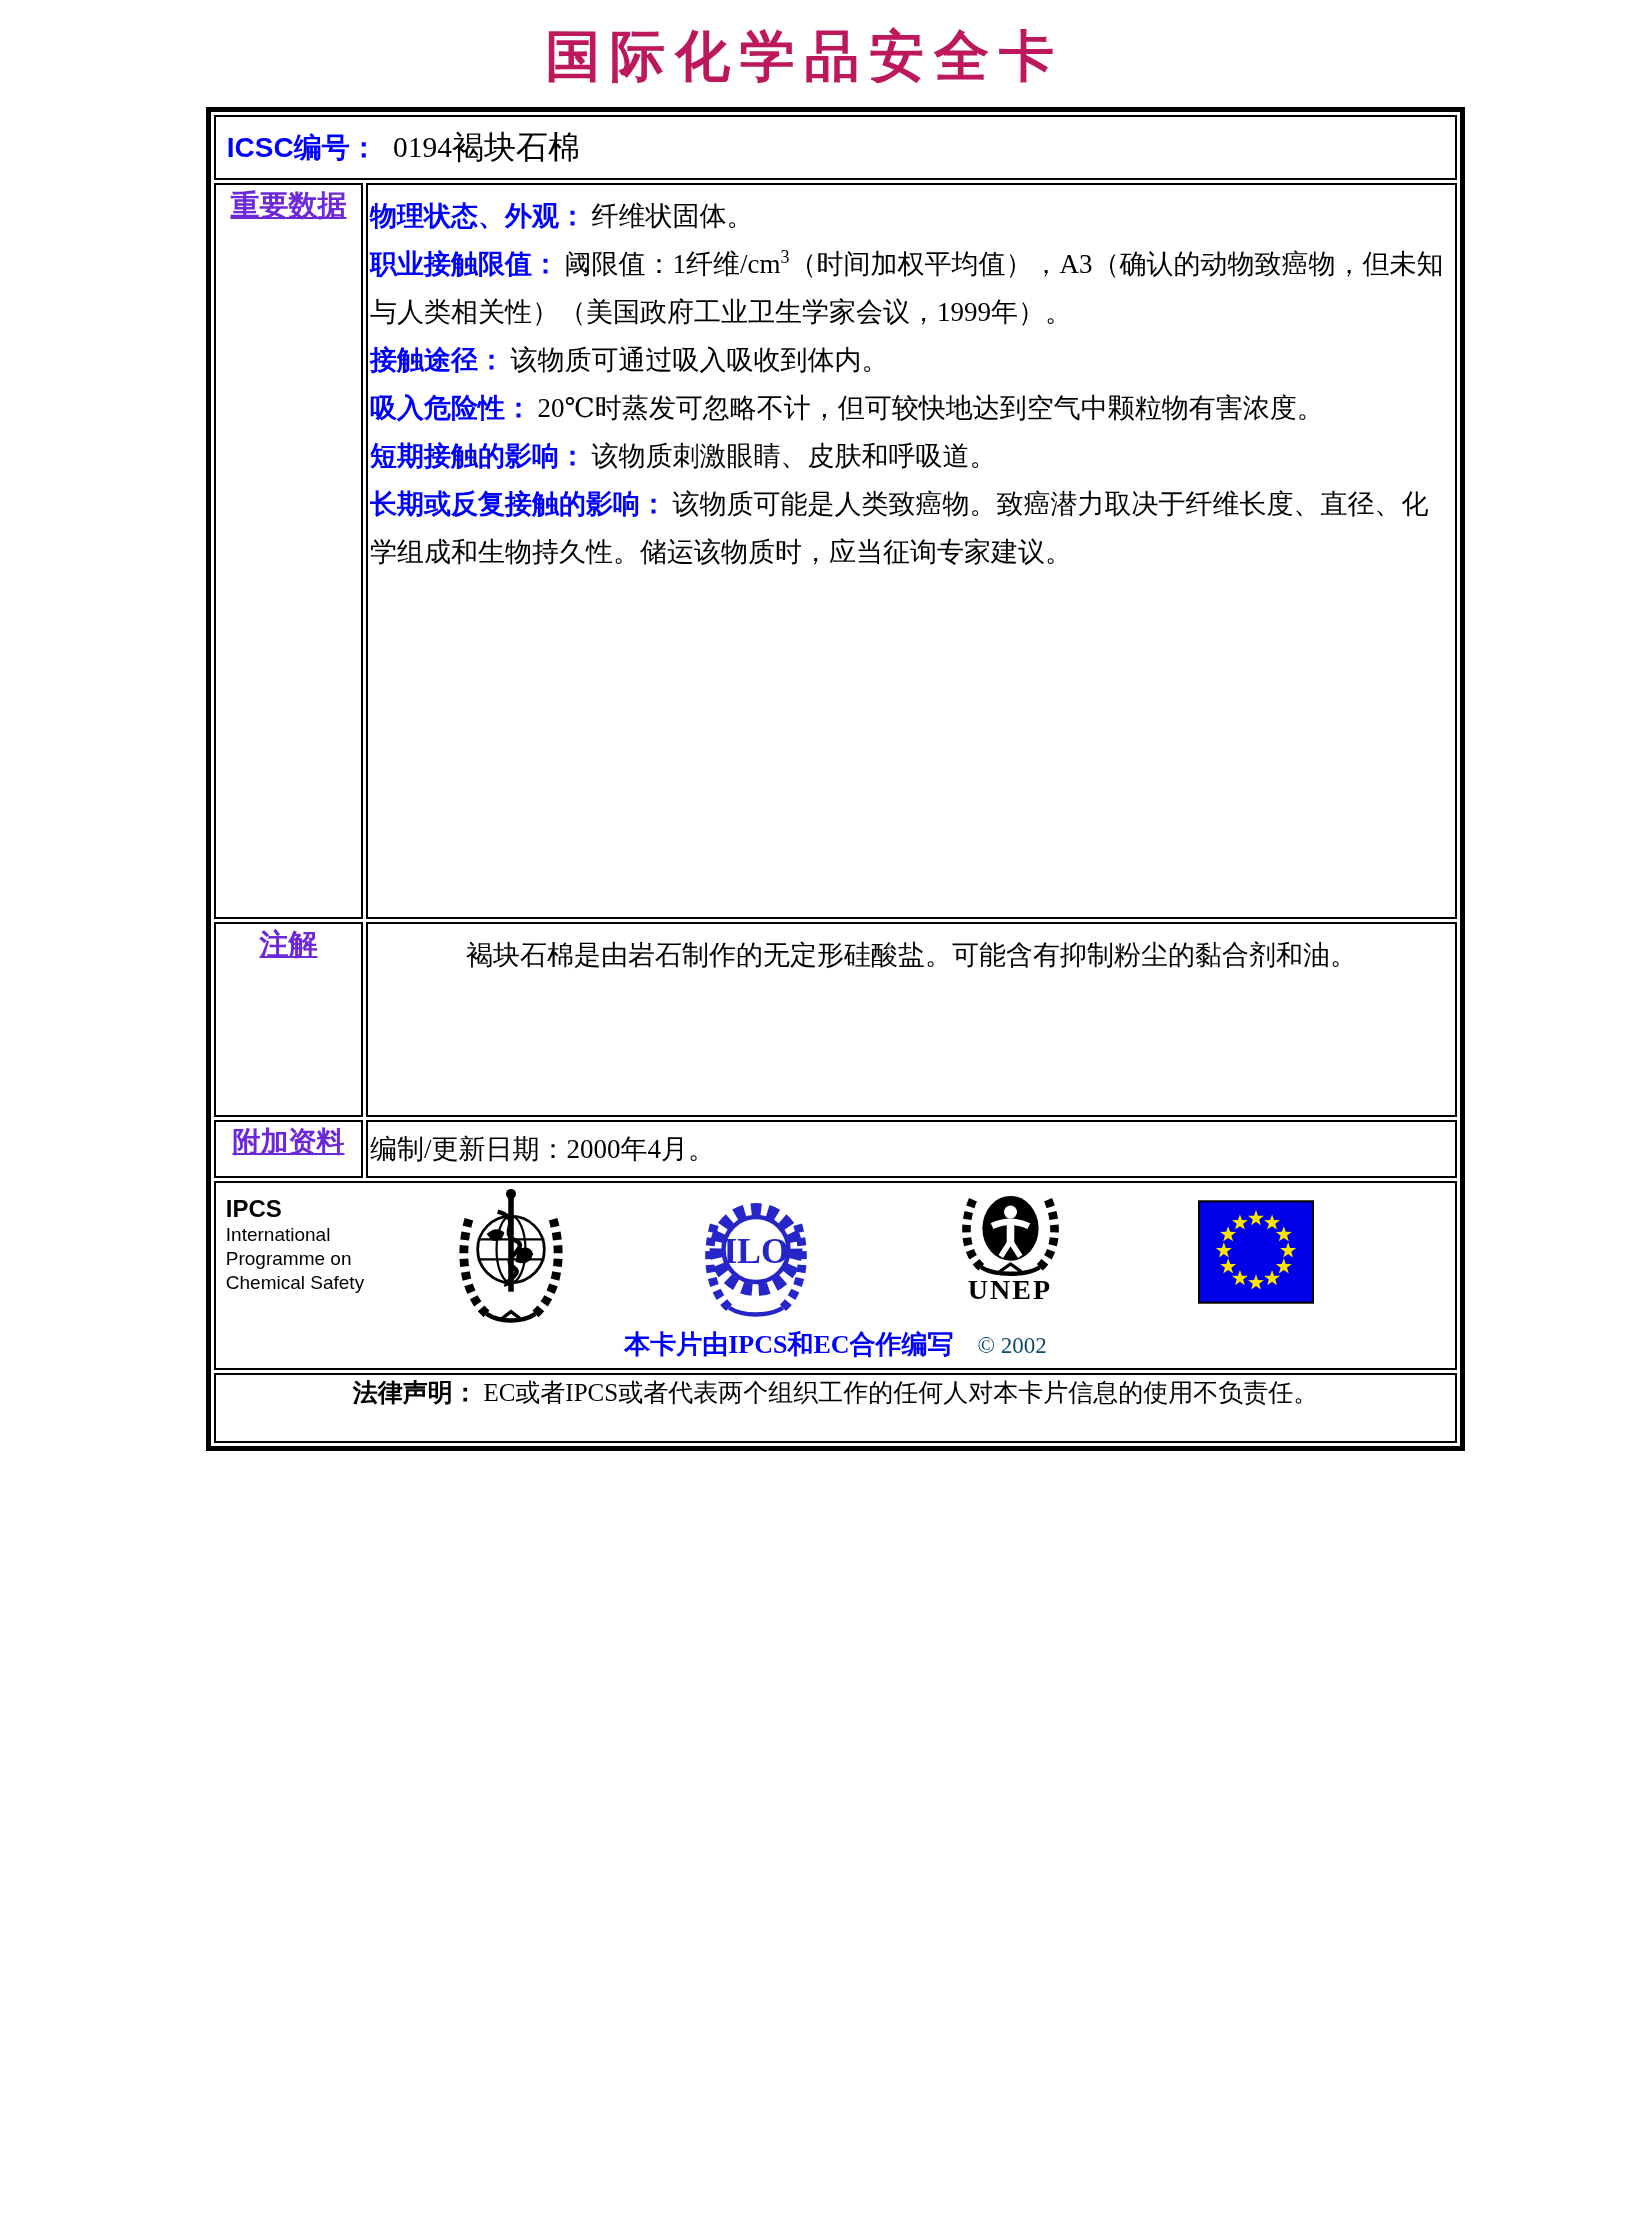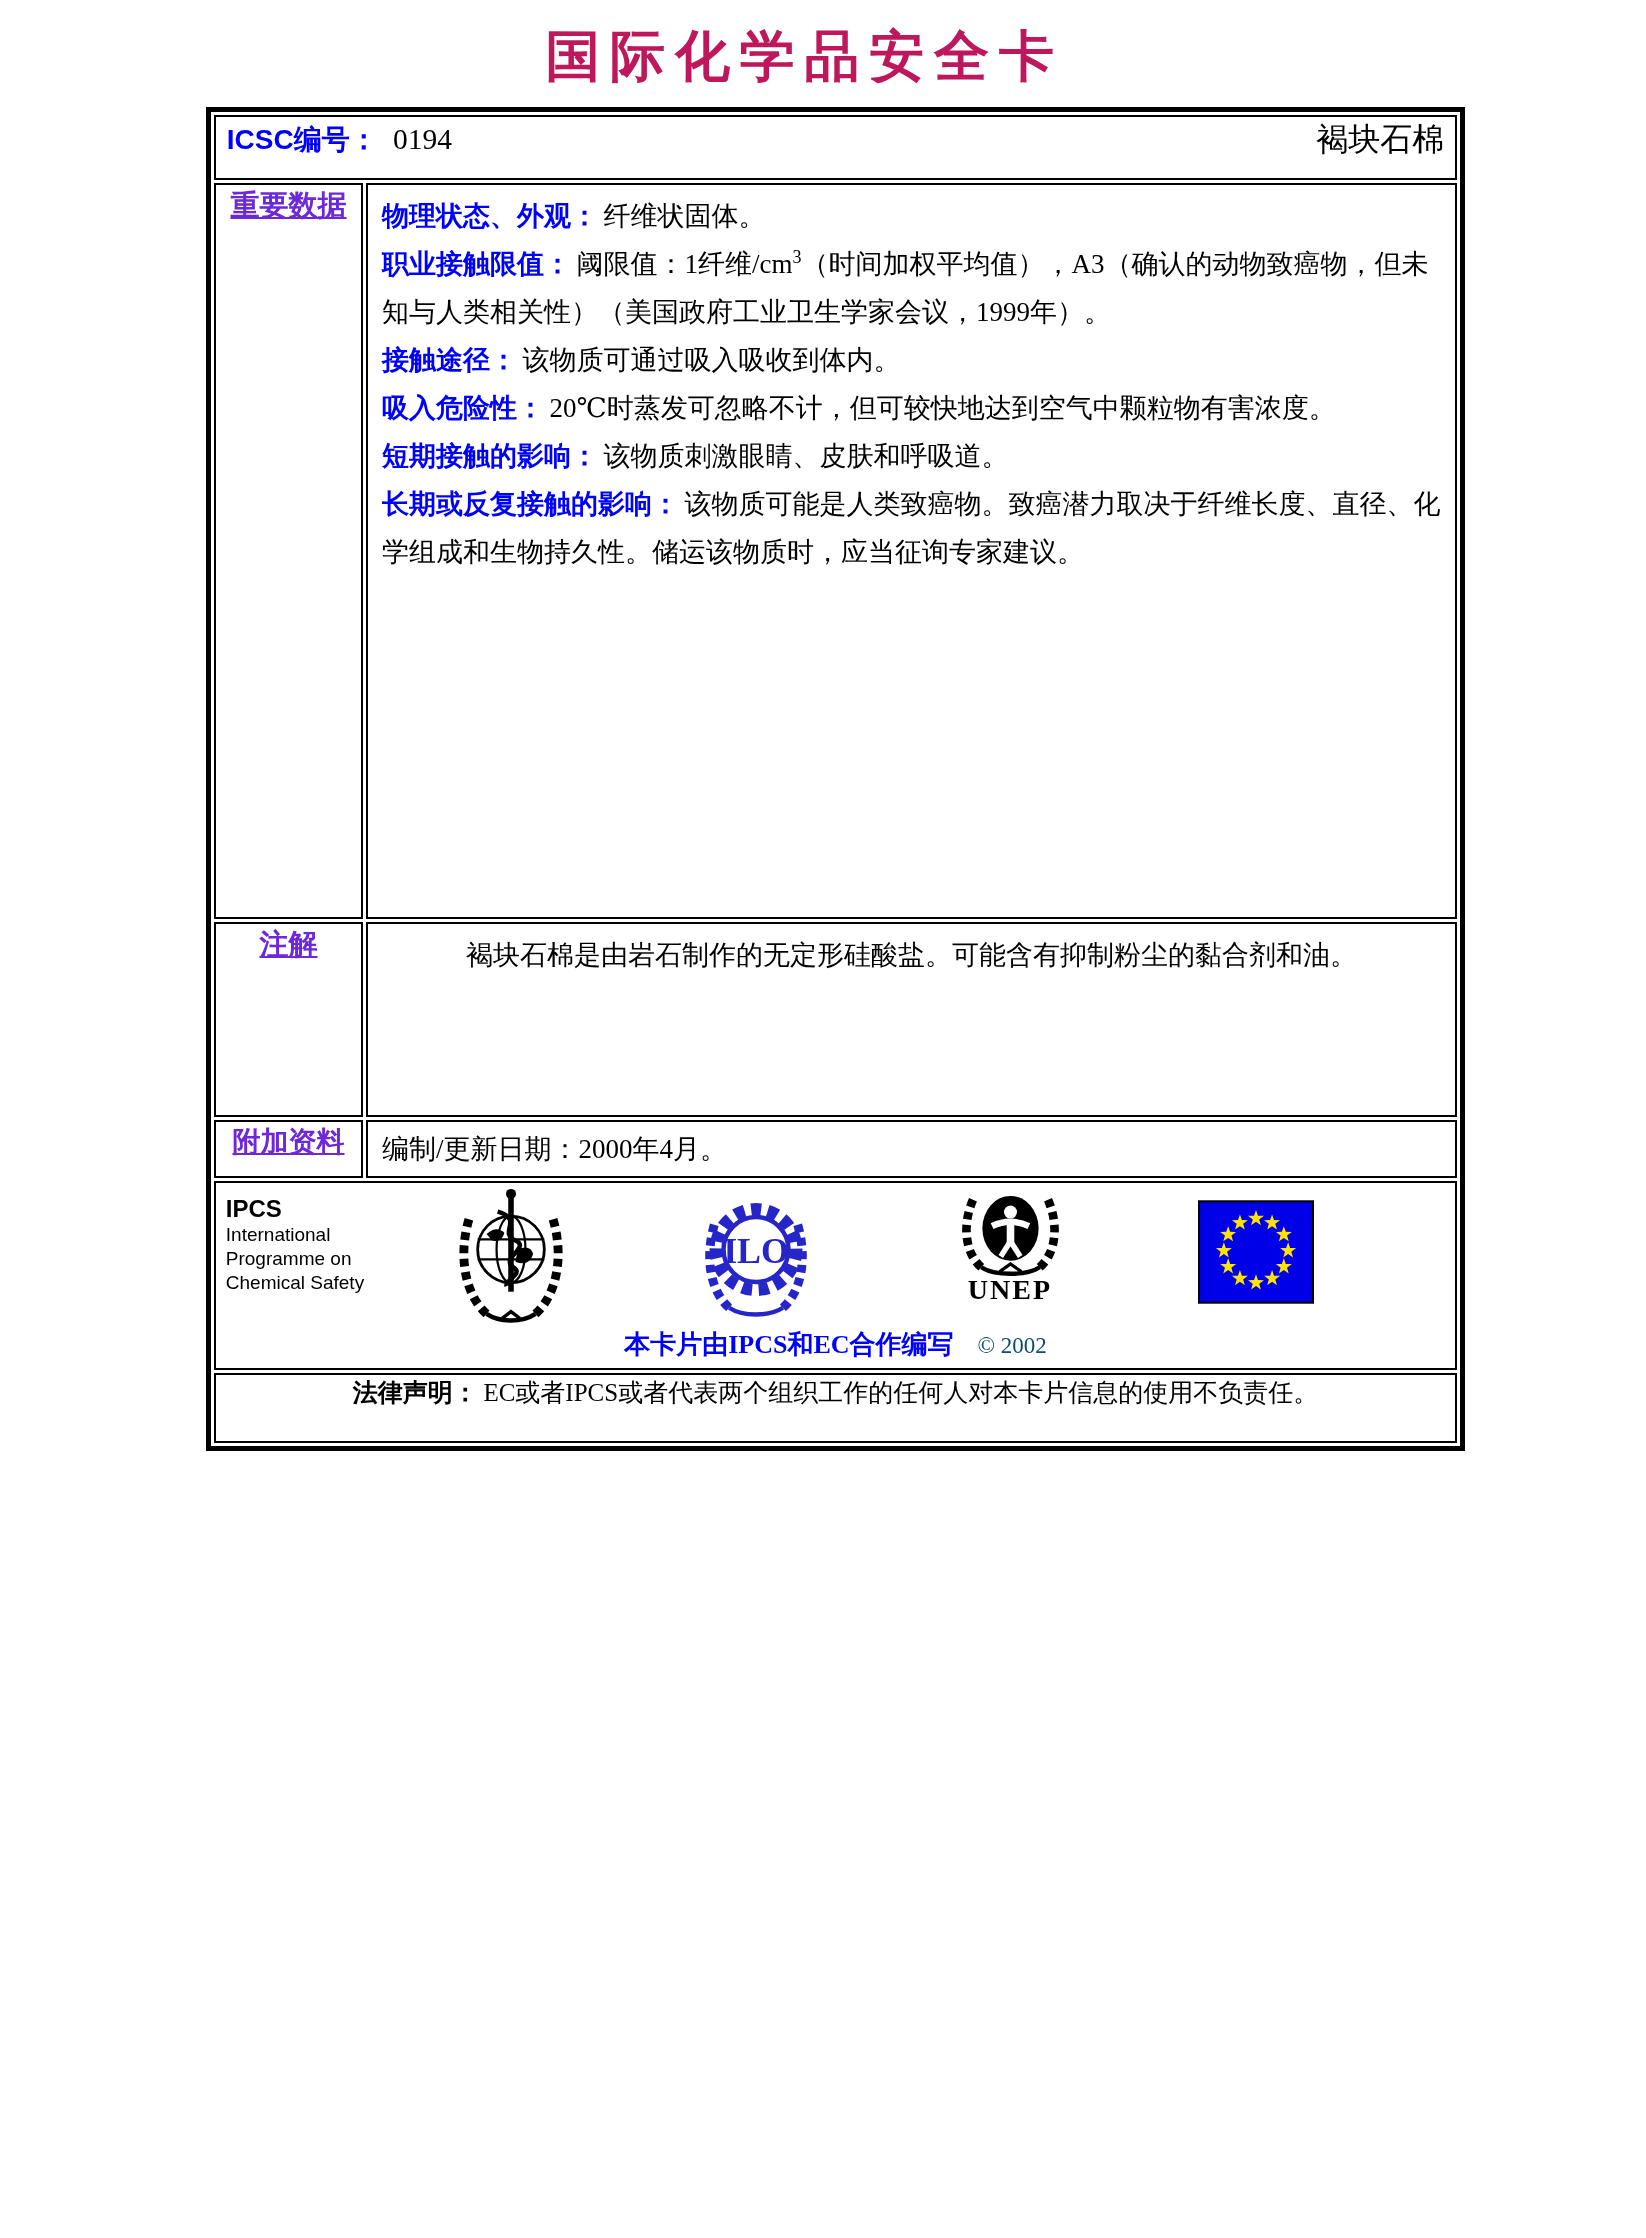--- a/index.html
+++ b/index.html
@@ -15,34 +15,34 @@
     position:absolute;left:206px;top:107px;width:1259px;
     border:5.6px solid #000;border-collapse:separate;border-spacing:3.5px;
     table-layout:fixed;background:#fff;
   }
   table.card td{border:2.1px solid #000;vertical-align:top;background:#fff;}
 
   col.c1{width:149px;}
 
   
   td.hdr{height:59px;vertical-align:middle;}
-  .hdr-row{display:flex;justify-content:space-between;align-items:center;padding:0 9.8px;}
+  .hdr-row{display:flex;align-items:center;padding:0 9.8px;margin-top:8px;}
   .hdr-label{font-size:28px;}
   .hdr-num{font-size:29.5px;margin-left:9.8px;}
   .hdr-name{font-size:32px;}
 
   
   td.lbl{
     text-align:center;vertical-align:middle;color:#6d28d9;font-weight:bold;
     font-size:29px;font-family:"Liberation Sans","DejaVu Sans",sans-serif;text-decoration:underline;
   }
 
   
   td.content{padding:0;}
-  .content-inner{padding:7px 14px;font-size:27px;line-height:48px;}
+  .content-inner{padding:7px 2px;font-size:27px;line-height:48px;}
   .content-inner p{margin:0;}
   .blabel{
     color:#0000ff;font-weight:bold;
     font-family:"Liberation Sans","DejaVu Sans",sans-serif;
     margin-right:5.6px;
   }
   sup.oel-sup{font-size:18px;line-height:0;}
 
   td.r-important{height:730px;}
   td.r-physical{height:326px;}

